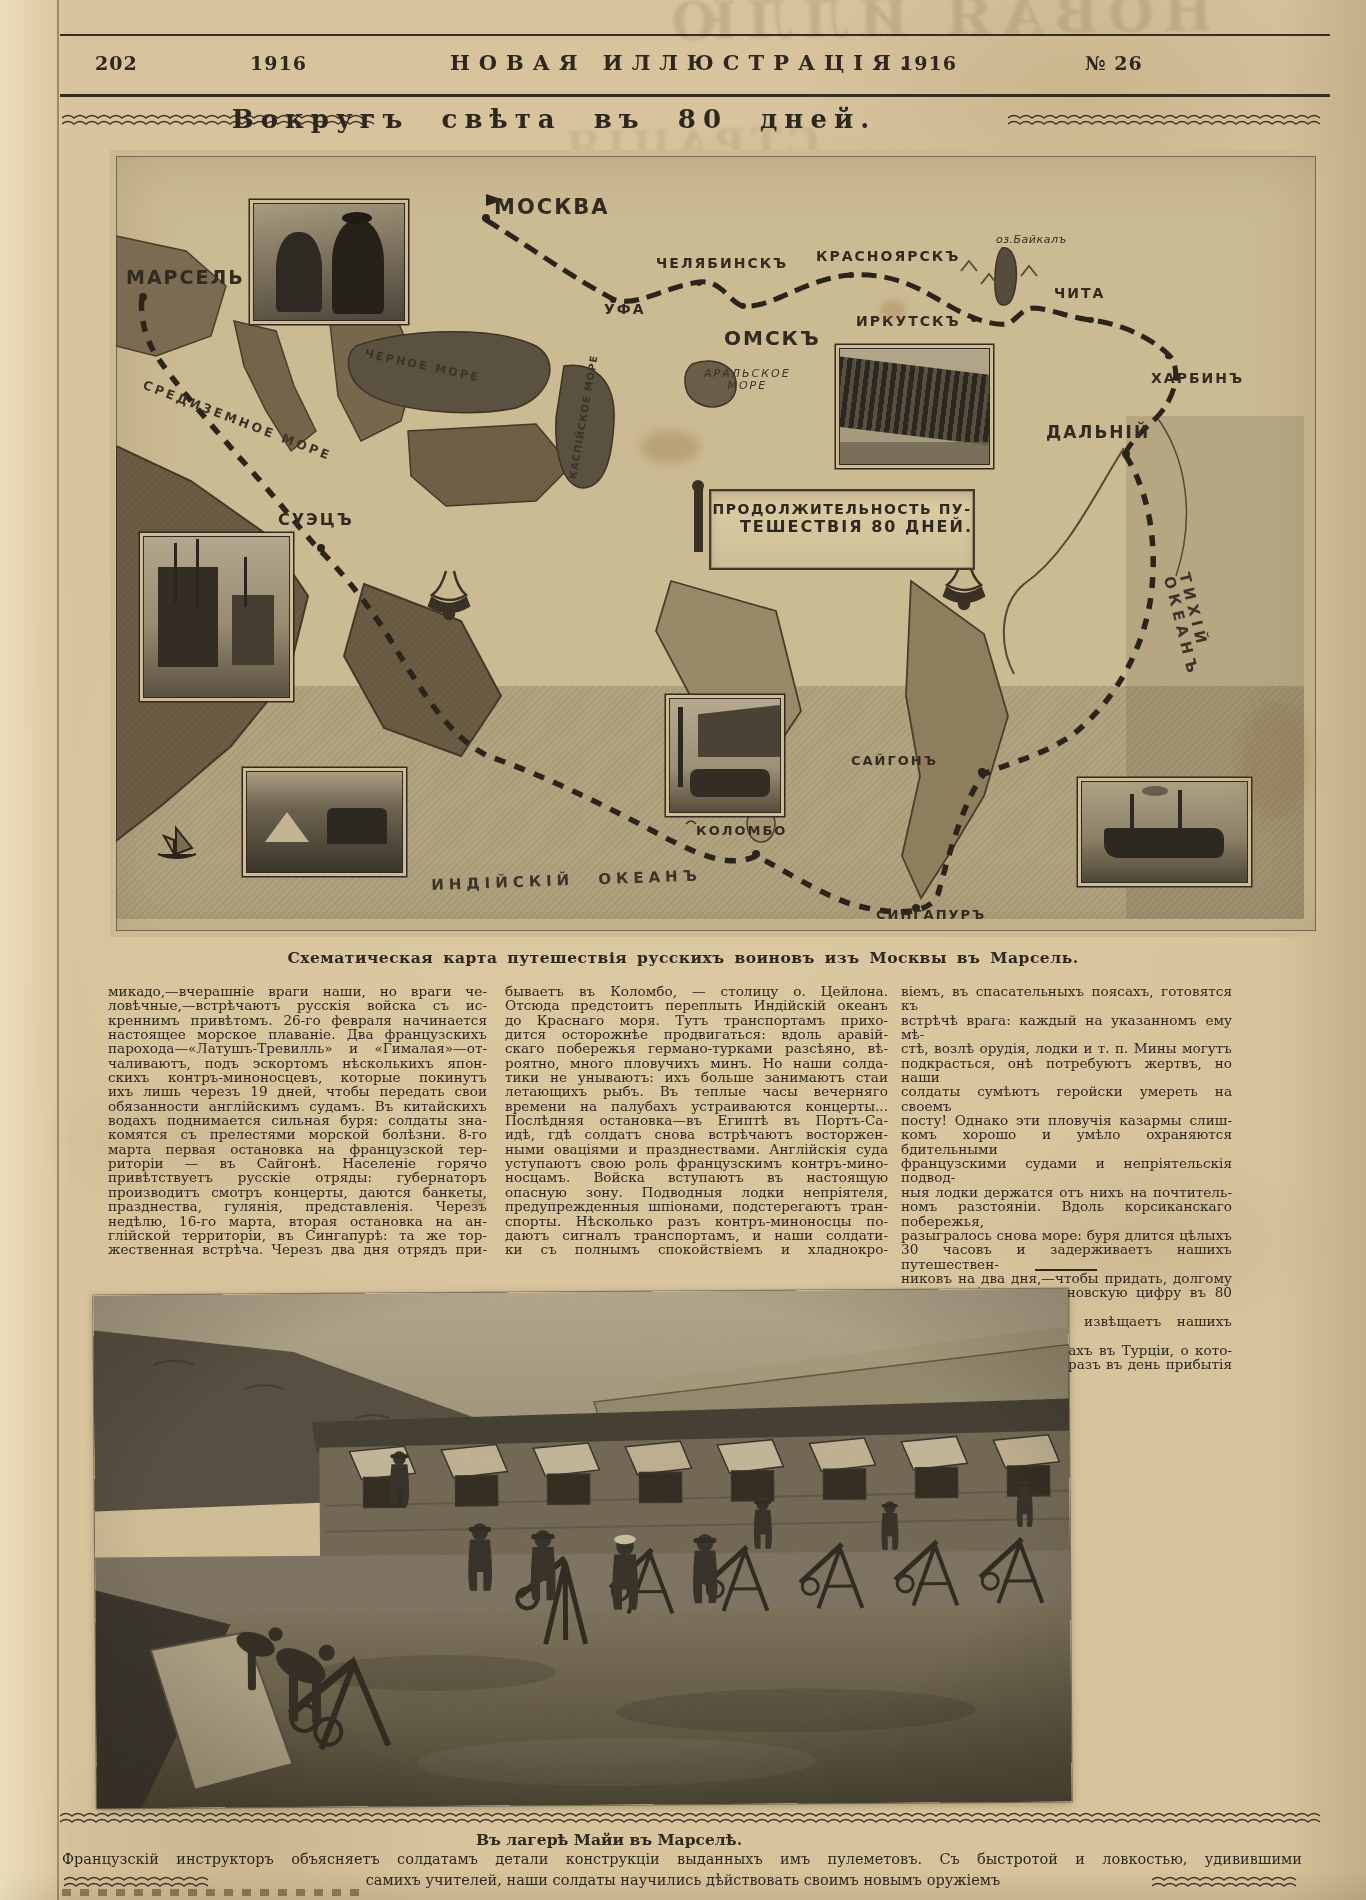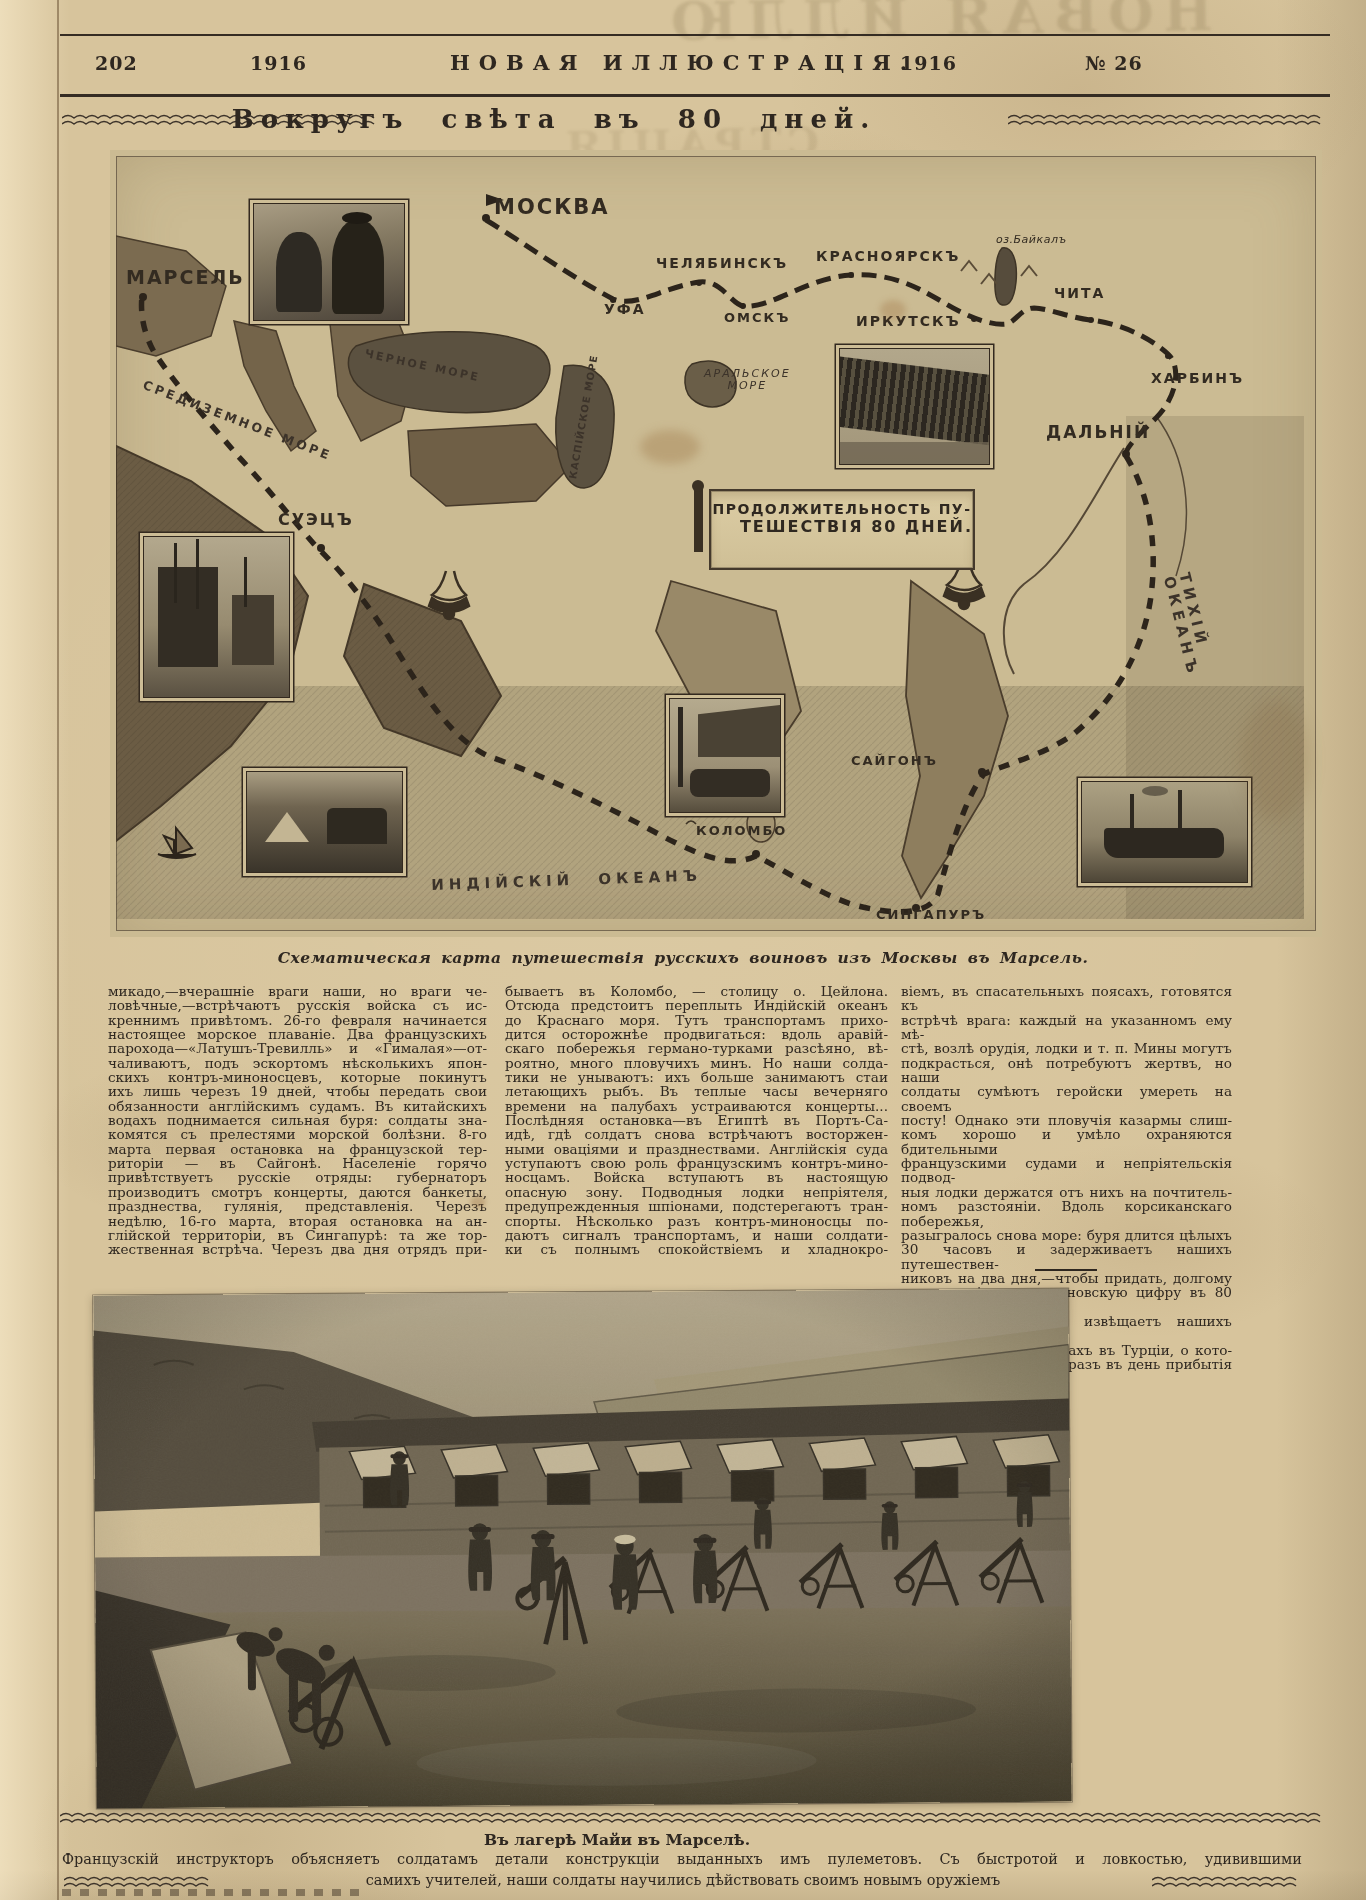--- a/index.html
+++ b/index.html
@@ -48,21 +48,21 @@
   .banner.right .l1{font-size:14px;letter-spacing:1.5px;margin-top:10px;}
   .banner.right .l2{font-size:16px;letter-spacing:2px;text-align:right;}
   .map-caption{position:absolute;left:0;width:1366px;text-align:center;font-weight:bold;font-size:15.5px;letter-spacing:.5px;word-spacing:4px;}
   
   .col{position:absolute;top:984px;font-size:13.6px;line-height:14.35px;}
   .tline{text-align:justify;text-align-last:justify;white-space:normal;}
   .endcol .tline:last-child{text-align-last:left;}
   .end-dash{width:62px;border-top:2px solid #2e2720;margin:7px auto 0 auto;}
   
   .photo{position:absolute;left:95px;top:1292px;width:975px;height:513px;transform:rotate(-0.4deg);box-shadow:0 0 0 1px rgba(45,38,30,.45), 0 2px 8px rgba(60,48,30,.35);overflow:hidden;background:#8d English8269;}
-  .photo-caption-title{position:absolute;left:8px;width:1218px;text-align:center;font-weight:bold;font-size:15.5px;}
+  .photo-caption-title{position:absolute;left:0;width:1218px;text-align:center;font-weight:bold;font-size:15.5px;}
   .bottom-line1{position:absolute;left:62px;width:1240px;font-size:14.5px;text-align:justify;text-align-last:justify;}
   .bottom-line2{position:absolute;left:0;width:1366px;text-align:center;font-size:14.5px;}
   .stain{position:absolute;border-radius:50%;pointer-events:none;}
   .bottom-orn{position:absolute;left:62px;top:1889px;width:300px;height:7px;opacity:.5;
     background:repeating-linear-gradient(90deg,#423628 0 9px,rgba(0,0,0,0) 9px 18px);}
 </style>
 </head>
 <body>
 
 <div class="edge-line"></div>
@@ -219,41 +219,41 @@
 
   <div class="banner right" style="left:593px;top:333px;width:262px;height:77px;">
     <div class="l1">ПРОДОЛЖИТЕЛЬНОСТЬ ПУ-</div>
     <div class="l2">ТЕШЕСТВІЯ 80 ДНЕЙ.</div>
   </div>
 
   <span class="mlabel" style="left:378px;top:40px;font-size:21px;">МОСКВА</span>
   <span class="mlabel" style="left:10px;top:112px;font-size:19px;">МАРСЕЛЬ</span>
   <span class="mlabel" style="left:488px;top:146px;font-size:14px;">УФА</span>
   <span class="mlabel" style="left:540px;top:100px;font-size:14px;">ЧЕЛЯБИНСКЪ</span>
-  <span class="mlabel" style="left:608px;top:155px;font-size:13px;">ОМСКЪ</span>
+  <span class="mlabel" style="left:608px;top:172px;font-size:20px;">ОМСКЪ</span>
   <span class="mlabel" style="left:700px;top:93px;font-size:14px;text-align:right;">КРАСНОЯРСКЪ</span>
   <span class="mlabel it" style="left:880px;top:78px;font-size:11px;letter-spacing:.5px;">оз.Байкалъ</span>
   <span class="mlabel" style="left:740px;top:158px;font-size:14px;">ИРКУТСКЪ</span>
   <span class="mlabel" style="left:938px;top:130px;font-size:14px;">ЧИТА</span>
   <span class="mlabel" style="left:1035px;top:215px;font-size:14px;">ХАРБИНЪ</span>
   <span class="mlabel" style="left:930px;top:268px;font-size:17px;">ДАЛЬНІЙ</span>
   <span class="mlabel sea" style="left:250px;top:192px;font-size:11px;transform:rotate(12deg);letter-spacing:2.5px;">ЧЕРНОЕ МОРЕ</span>
   <span class="mlabel sea" style="left:30px;top:222px;font-size:12.5px;transform:rotate(21deg);letter-spacing:3px;">СРЕДИЗЕМНОЕ МОРЕ</span>
   <span class="mlabel sea" style="left:452px;top:322px;font-size:10px;transform:rotate(-80deg);transform-origin:left top;letter-spacing:1px;">КАСПІЙСКОЕ МОРЕ</span>
   <span class="mlabel sea it" style="left:588px;top:212px;font-size:11px;text-align:center;">АРАЛЬСКОЕ
 МОРЕ</span>
   <span class="mlabel" style="left:162px;top:356px;font-size:16px;">СУЭЦЪ</span>
   <span class="mlabel" style="left:735px;top:598px;font-size:13px;">САЙГОНЪ</span>
   <span class="mlabel" style="left:580px;top:668px;font-size:13px;">КОЛОМБО</span>
   <span class="mlabel" style="left:760px;top:752px;font-size:13px;">СИНГАПУРЪ</span>
   <span class="mlabel sea" style="left:315px;top:722px;font-size:15px;letter-spacing:5px;word-spacing:14px;transform:rotate(-2deg);">ИНДІЙСКІЙ ОКЕАНЪ</span>
   <span class="mlabel sea" style="left:1075px;top:415px;font-size:15px;letter-spacing:5px;transform:rotate(76deg);transform-origin:left top;">ТИХІЙ ОКЕАНЪ</span>
 </div>
 
-<div class="map-caption" style="top:948px;font-style:italic;">Схематическая карта путешествія русскихъ воиновъ изъ Москвы въ Марсель.</div>
+<div class="map-caption" style="top:948px;">Схематическая карта путешествія русскихъ воиновъ изъ Москвы въ Марсель.</div>
 
 <div class="col" style="left:108px;width:379px;">
     <div class="tline">микадо,—вчерашніе враги наши, но враги че-</div>
     <div class="tline">ловѣчные,—встрѣчаютъ русскія войска съ ис-</div>
     <div class="tline">креннимъ привѣтомъ. 26-го февраля начинается</div>
     <div class="tline">настоящее морское плаваніе. Два французскихъ</div>
     <div class="tline">парохода—«Латушъ-Тревилль» и «Гималая»—от-</div>
     <div class="tline">чаливаютъ, подъ эскортомъ нѣсколькихъ япон-</div>
     <div class="tline">скихъ контръ-миноносцевъ, которые покинутъ</div>
     <div class="tline">ихъ лишь черезъ 19 дней, чтобы передать свои</div>

